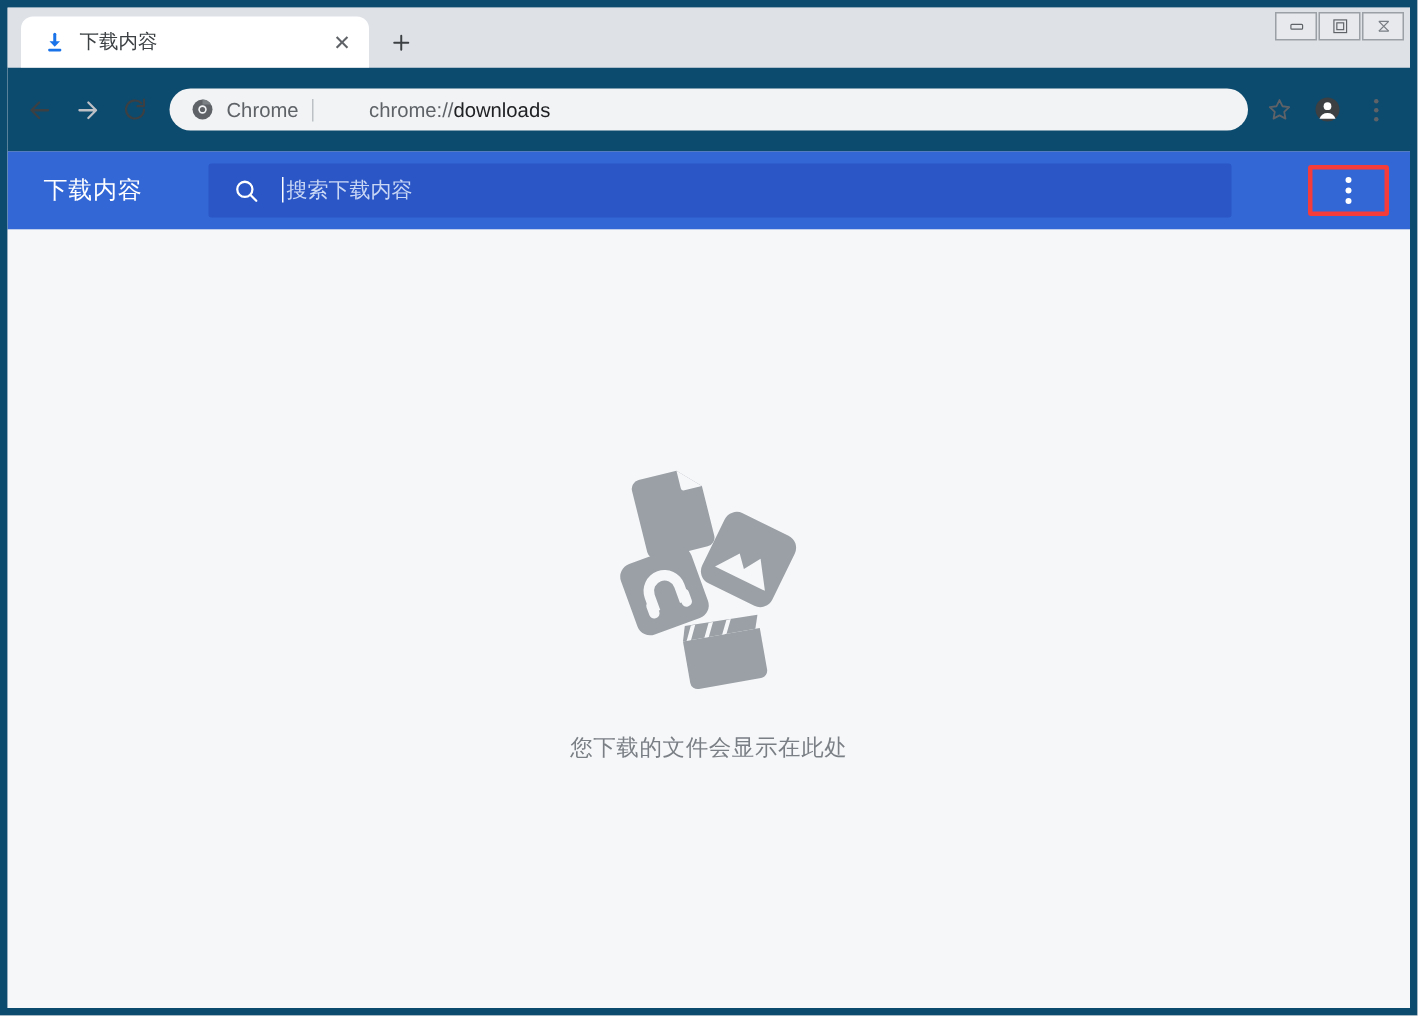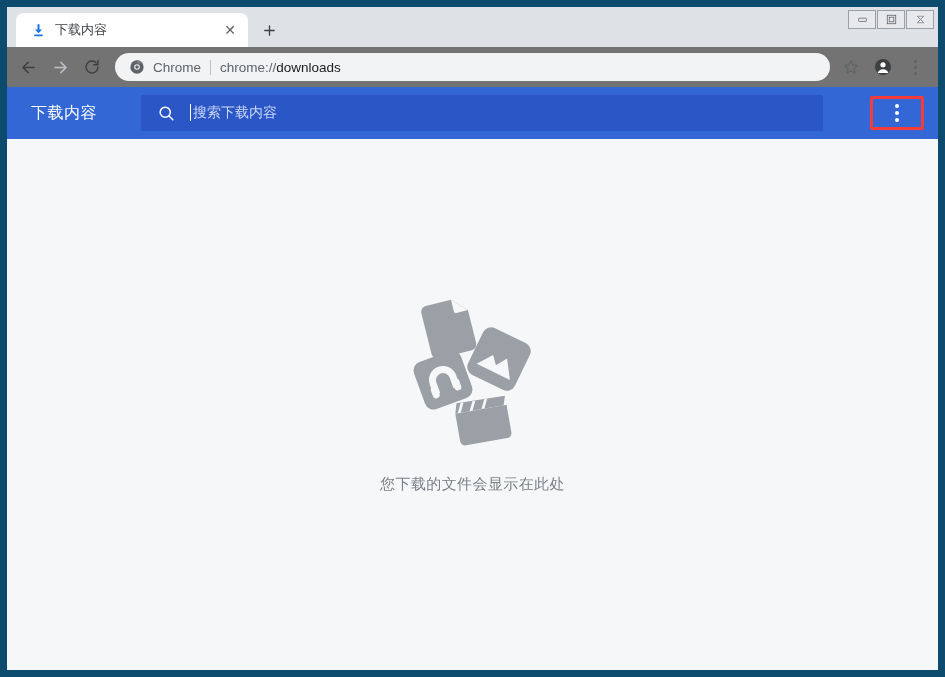--- a/index.html
+++ b/index.html
@@ -10,21 +10,21 @@
     overflow: hidden;
     font-family: "Liberation Sans", "DejaVu Sans", sans-serif;
     background: #cfd3d8;
   }
 
   .window {
     position: relative;
     width: 945px;
     height: 677px;
     background: #dee1e6;
-    border: 7px solid #0c4a6e;
+    border: 5px solid #0c4a6e;
     overflow: hidden;
   }
 
   
   .tabstrip {
     position: relative;
     height: 40px;
     background: #dee1e6;
     display: flex;
     align-items: flex-end;
@@ -99,22 +99,22 @@
     height: 19px;
     border: 1px solid #9aa0a6;
     background: #e7e9ec;
     display: flex;
     align-items: center;
     justify-content: center;
   }
 
   
   .toolbar {
-    height: 40px;
-    background: #737373;
+    height: 56px;
+    background: #0c4a6e;
     display: flex;
     align-items: center;
     padding: 0 8px 0 6px;
     gap: 2px;
   }
 
   .nav-btn {
     width: 30px;
     height: 30px;
     display: flex;
@@ -156,21 +156,21 @@
     background: #bdc1c6;
     flex: 0 0 1px;
   }
 
   .omnibox-url {
     font-size: 13.5px;
     color: #202124;
     white-space: nowrap;
     overflow: hidden;
   }
-  .omnibox-url .scheme { color: #5f6368; }
+  .omnibox-url .scheme { color: #5f6368; margin-left: 28px; }
 
   .tb-icon {
     width: 30px;
     height: 30px;
     display: flex;
     align-items: center;
     justify-content: center;
     border-radius: 50%;
     flex: 0 0 30px;
   }

